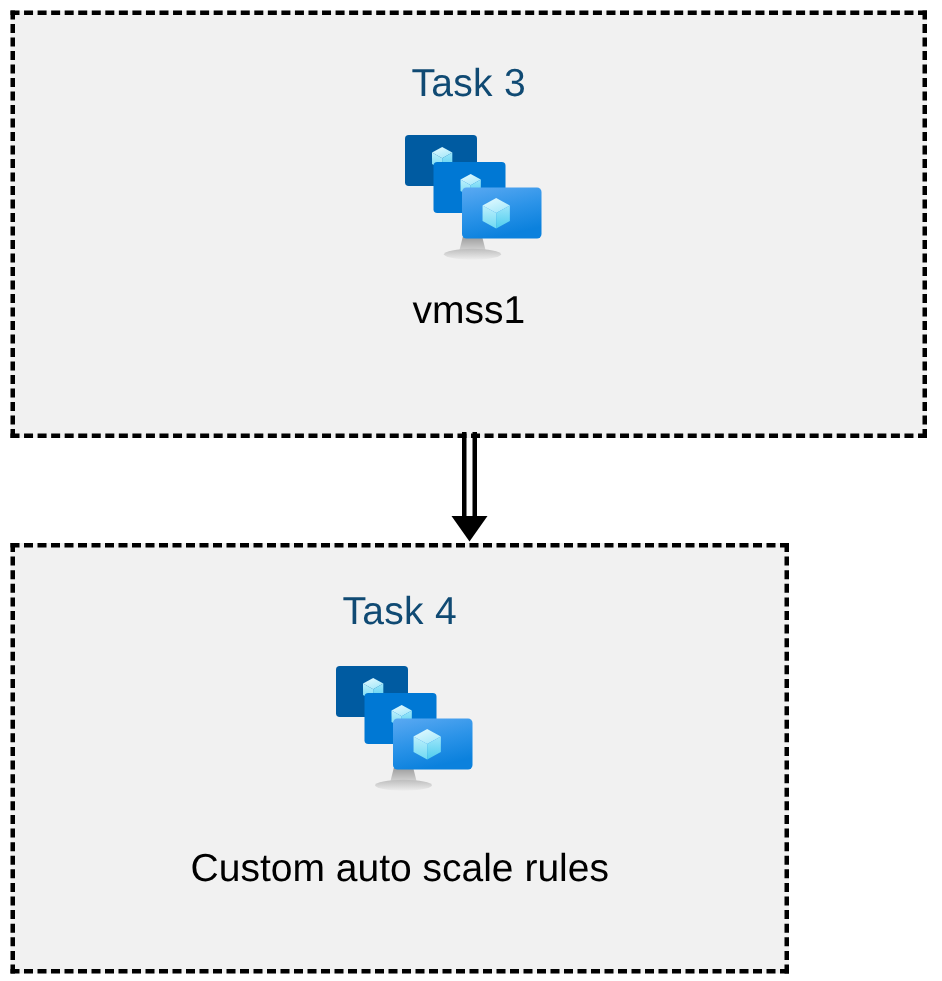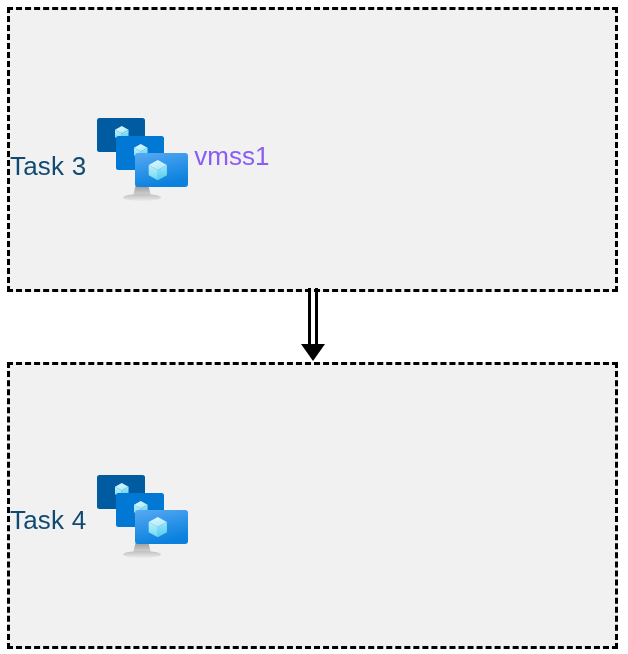--- a/index.html
+++ b/index.html
@@ -31,32 +31,32 @@
   }
   #box-task3 {
     left: 7px;
     top: 7px;
     width: 611px;
     height: 285px;
   }
   #box-task4 {
     left: 7px;
     top: 362px;
-    width: 611px;
+    width: 519px;
     height: 287px;
   }
 
   .box-inner {
     position: absolute;
     left: 0;
     right: 0;
     top: 0;
     bottom: 0;
     display: flex;
-    flex-direction: row;
+    flex-direction: column;
     align-items: center;
   }
 
   .task-title {
     color: #104a73;
     font-size: 26px;
     line-height: 1;
     letter-spacing: 0.2px;
     white-space: nowrap;
   }
@@ -66,21 +66,21 @@
   .icon-wrap {
     width: 104px;
     height: 92px;
     position: relative;
   }
   #box-task3 .icon-wrap { margin-top: 16px; margin-left: 4px; }
   #box-task4 .icon-wrap { margin-top: 18px; margin-left: 4px; }
 
   .caption-block {
     text-align: center;
-    color: #8b5cf6;
+    color: #000000;
     font-size: 26px;
     line-height: 33px;
     white-space: nowrap;
   }
   #box-task3 .caption-block { margin-top: 14px; }
   #box-task4 .caption-block { margin-top: 32px; }
 
   
   #connector-arrow {
     position: absolute;
@@ -230,17 +230,20 @@
 
           <rect x="45" y="41" width="53" height="34" rx="3" fill="url(#frontMon4)"></rect>
           <g transform="translate(58,48) scale(0.70)">
             <polygon points="14,0 27,7.2 14,14.4 1,7.2" fill="url(#cubeTopA4)"></polygon>
             <polygon points="1,7.2 14,14.4 14,29 1,21.8" fill="url(#cubeLeftA4)"></polygon>
             <polygon points="27,7.2 14,14.4 14,29 27,21.8" fill="url(#cubeRightA4)"></polygon>
           </g>
         </svg>
       </div>
 
+      <div class="caption-block">
+        <div>Custom auto scale rules</div>
+      </div>
 
     </div>
   </div>
 
 </div>
 
 </body></html>

